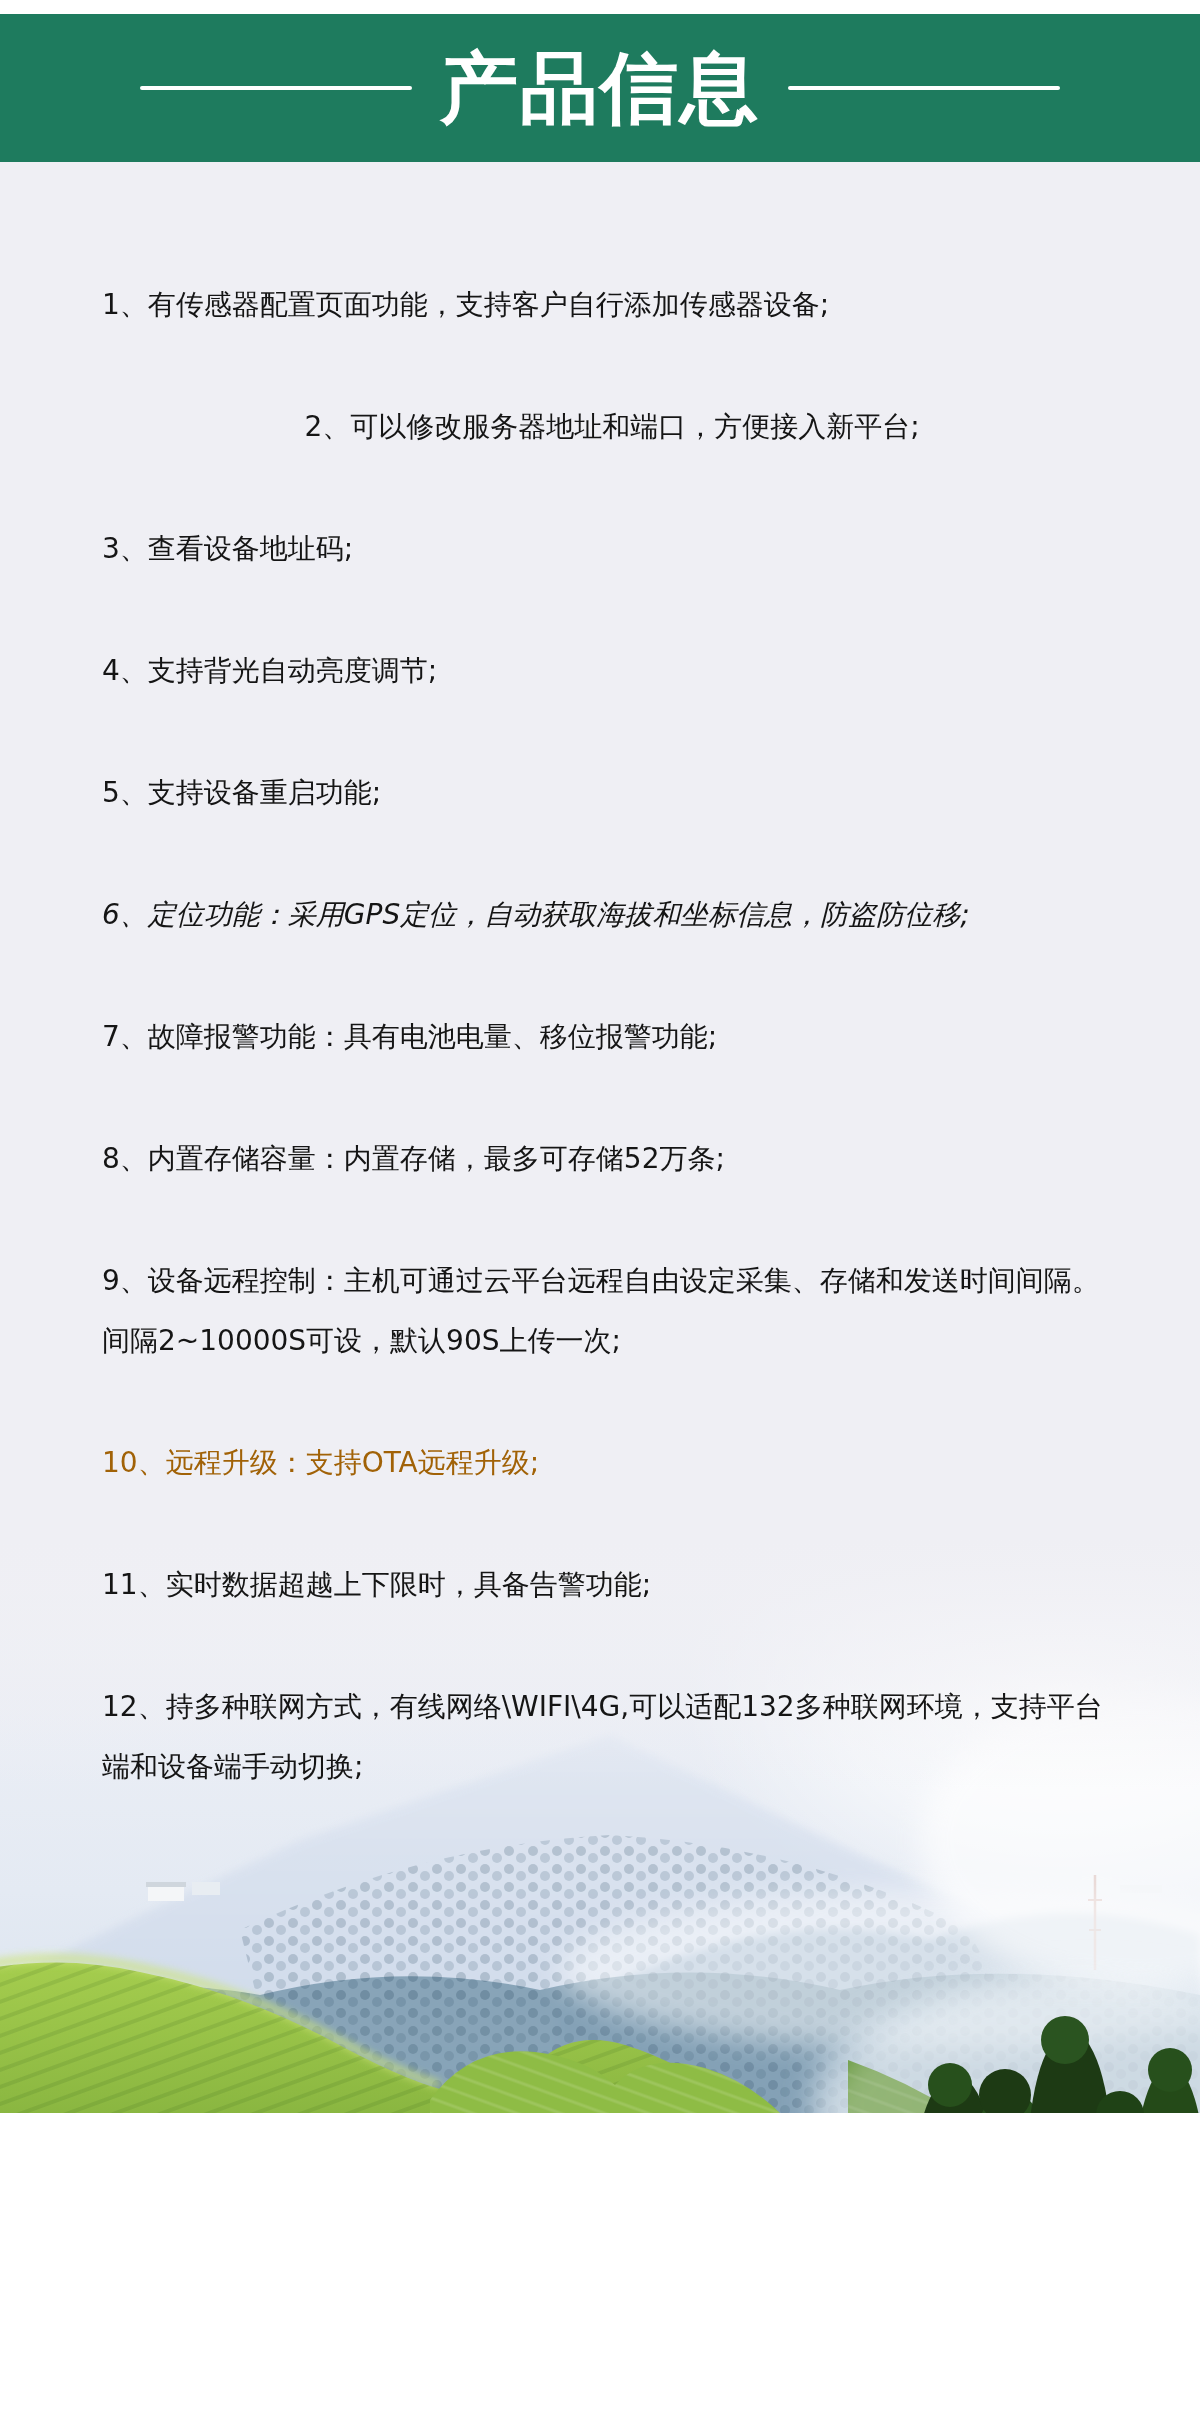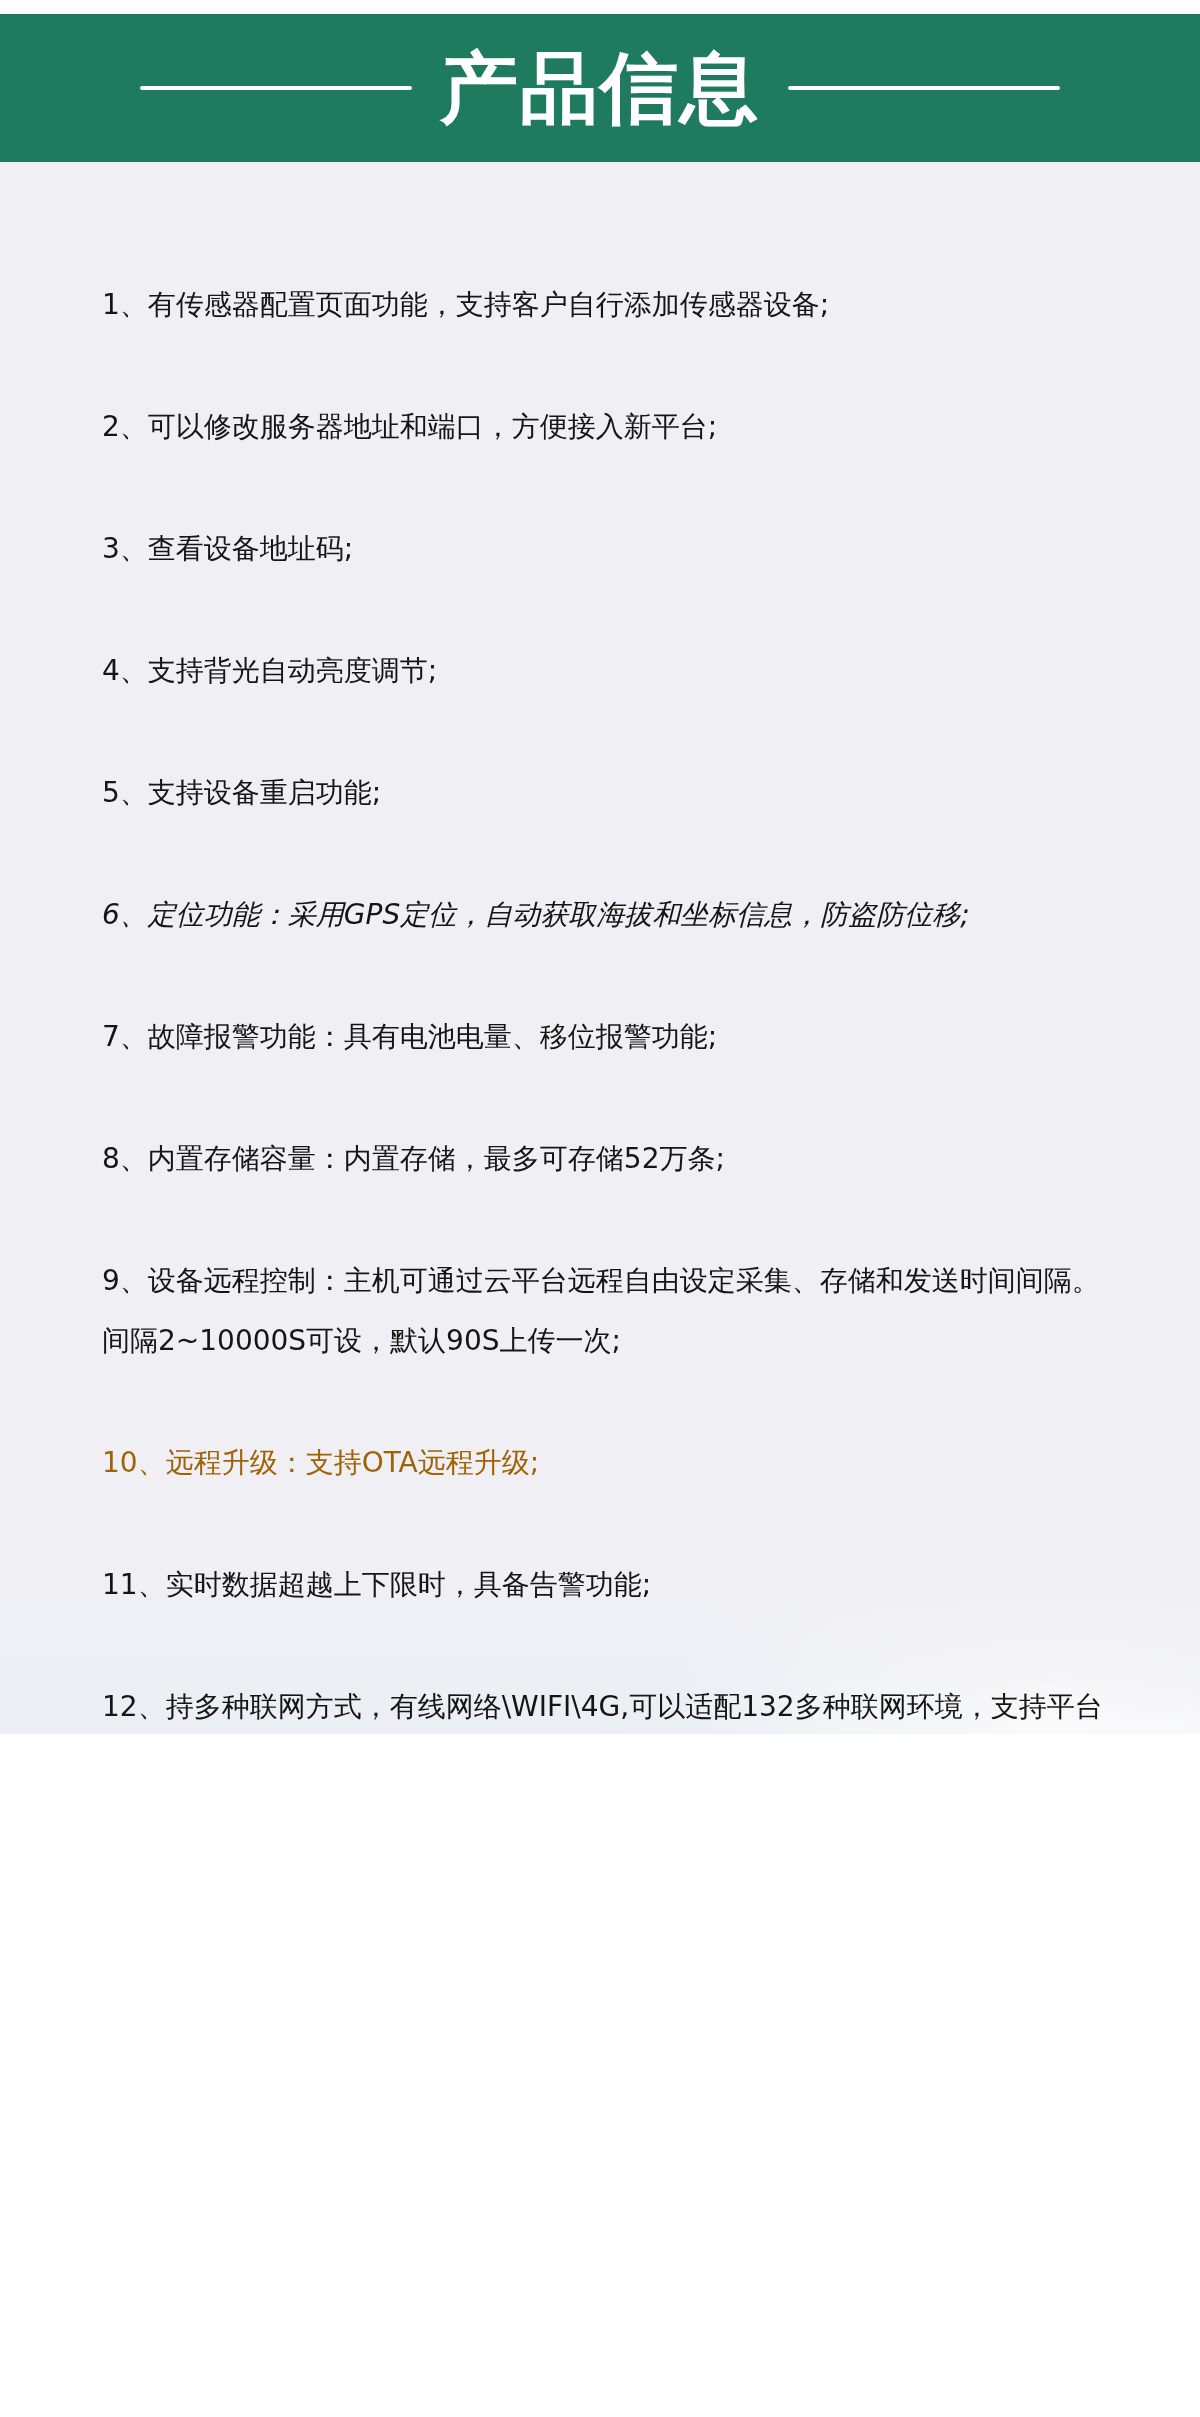--- a/index.html
+++ b/index.html
@@ -1,19 +1,19 @@
 <!DOCTYPE html>
 <html><head>
 <meta charset="utf-8">
 <style>
   html,body{margin:0;padding:0;}
   .page{
     position:relative;
     width:1200px;
-    height:1734px;
+    height:2113px;
     overflow:hidden;
     background:#efeff4;
     font-family:"DejaVu Sans","Liberation Sans",sans-serif;
   }
   .top-strip{height:14px;background:#ffffff;}
   .banner{
     height:148px;
     background:#1e7b5e;
     display:flex;
     align-items:center;
@@ -63,21 +63,21 @@
   <div class="top-strip"></div>
 
   <header class="banner" style="background: rgb(30, 123, 94);">
     <span class="rule" style="background: rgb(255, 255, 255);"></span>
     <h1 class="title" style="color: rgb(255, 255, 255);">产品信息</h1>
     <span class="rule" style="background: rgb(255, 255, 255);"></span>
   </header>
 
   <main class="features">
     <p class="feature" style="color: rgb(21, 21, 21);">1、有传感器配置页面功能，支持客户自行添加传感器设备;</p>
-    <p class="feature" style="color: rgb(21, 21, 21);">2、可以修改服务器地址和端口，方便接入新平台;</p>
+    <p class="feature" style="color: rgb(21, 21, 21); text-align: center;">2、可以修改服务器地址和端口，方便接入新平台;</p>
     <p class="feature" style="color: rgb(21, 21, 21);">3、查看设备地址码;</p>
     <p class="feature" style="color: rgb(21, 21, 21);">4、支持背光自动亮度调节;</p>
     <p class="feature" style="color: rgb(21, 21, 21);">5、支持设备重启功能;</p>
     <p class="feature" style="color: rgb(21, 21, 21); font-style: italic;">6、定位功能：采用GPS定位，自动获取海拔和坐标信息，防盗防位移;</p>
     <p class="feature" style="color: rgb(21, 21, 21);">7、故障报警功能：具有电池电量、移位报警功能;</p>
     <p class="feature" style="color: rgb(21, 21, 21);">8、内置存储容量：内置存储，最多可存储52万条;</p>
     <p class="feature" style="color: rgb(21, 21, 21);">9、设备远程控制：主机可通过云平台远程自由设定采集、存储和发送时间间隔。间隔2~10000S可设，默认90S上传一次;</p>
     <p class="feature" style="color: #a16207;">10、远程升级：支持OTA远程升级;</p>
     <p class="feature" style="color: rgb(21, 21, 21);">11、实时数据超越上下限时，具备告警功能;</p>
     <p class="feature" style="color: rgb(21, 21, 21);">12、持多种联网方式，有线网络\WIFI\4G,可以适配132多种联网环境，支持平台端和设备端手动切换;</p>

